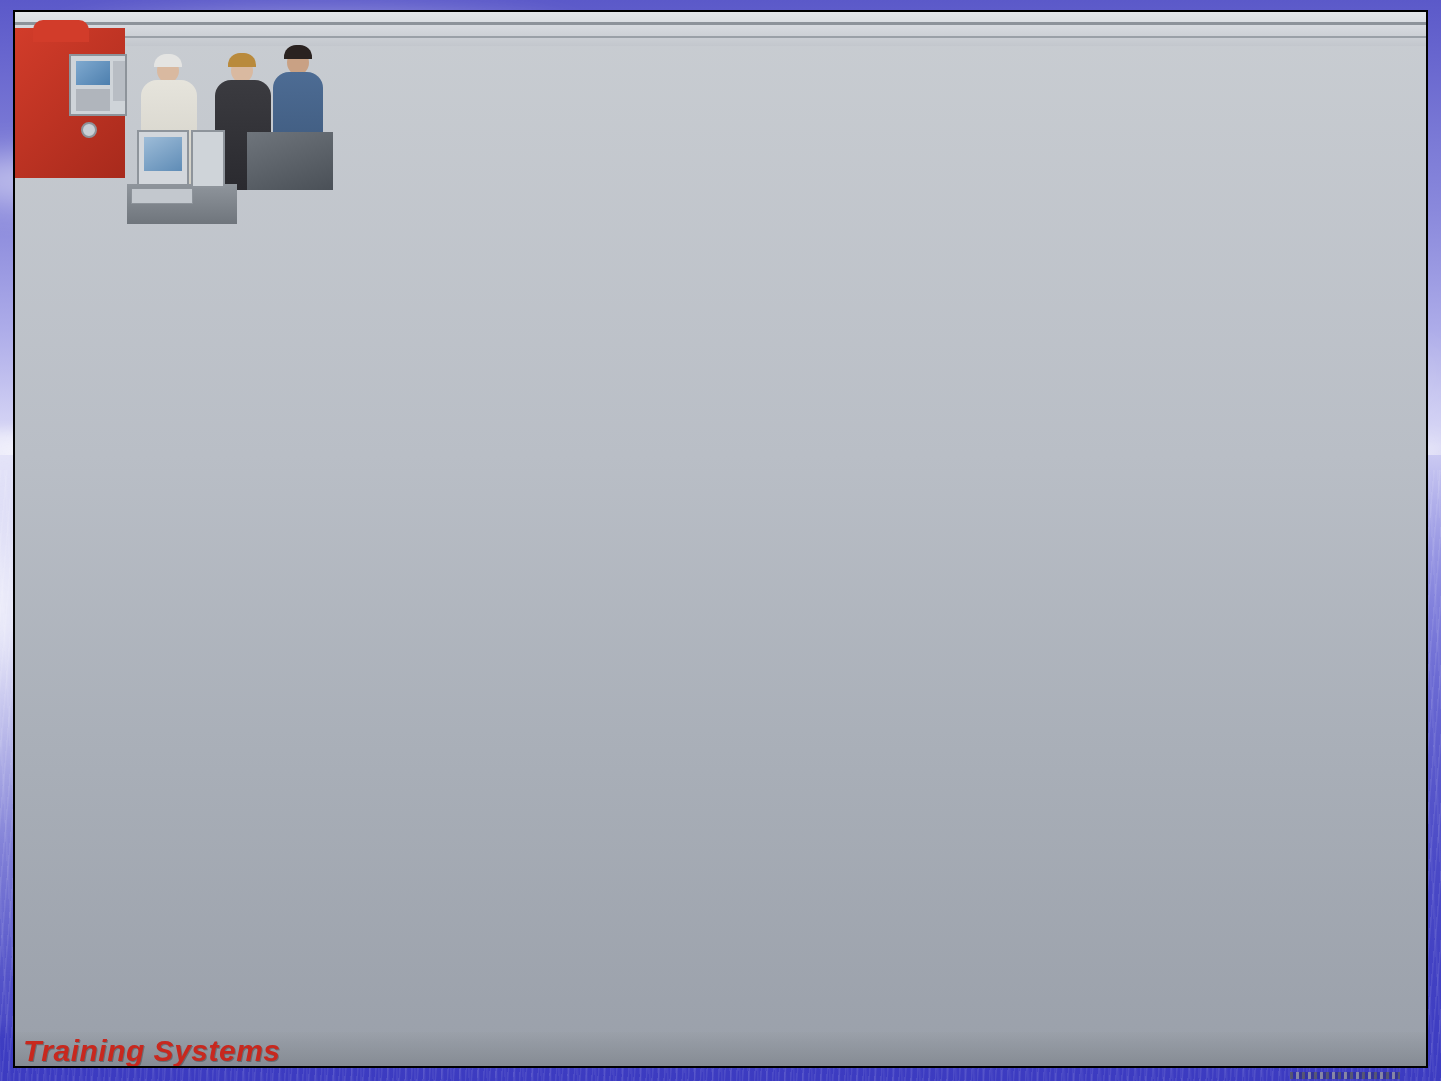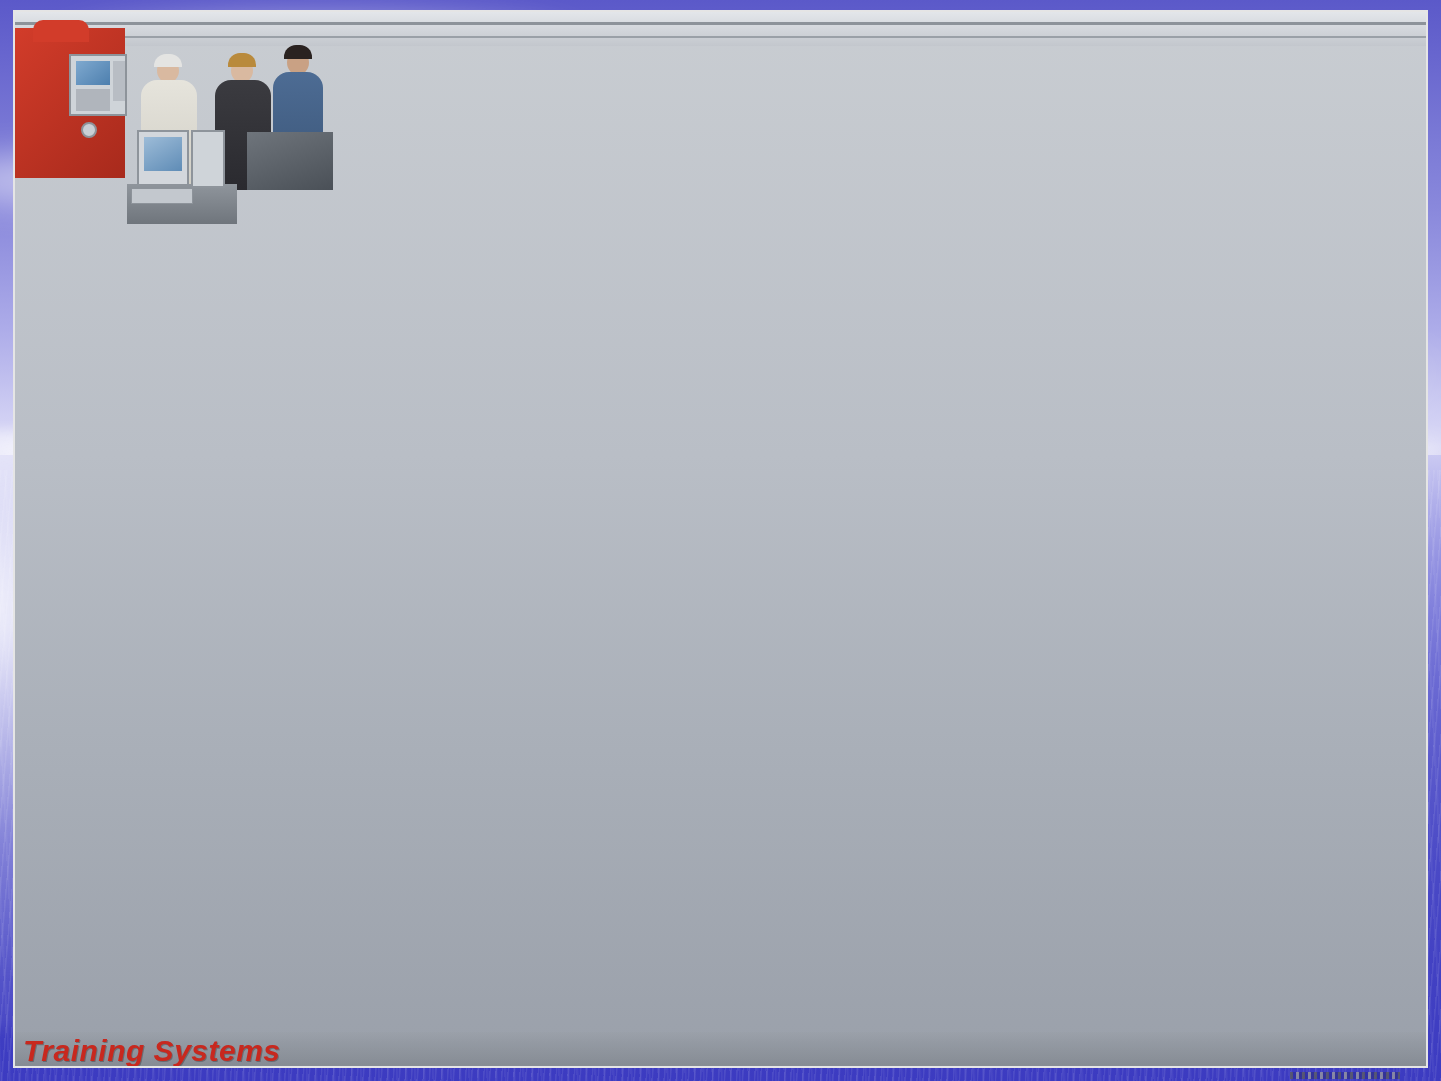--- a/index.html
+++ b/index.html
@@ -118,21 +118,21 @@
   }
 
   
   #photo-training {
     left: 1072px; top: 832px; width: 318px; height: 249px;
     background: #2e2db6;
     border: none;
   }
   #photo-training .inner {
     position: absolute; left: 13px; top: 10px; right: 13px; bottom: 13px;
-    background: #e5e5e5;
+    background: #000000;
     overflow: hidden;
   }
   #photo-training .scene {
     position: absolute; left: 2px; top: 2px; right: 2px; bottom: 2px;
     background: linear-gradient(to bottom, #c9cdd2 0%, #b9bec6 42%, #a9afb8 70%, #9aa0aa 100%);
     overflow: hidden;
   }
   #photo-training .machine-red {
     position: absolute; left: 0; top: 16px; width: 110px; height: 150px;
     background: linear-gradient(135deg, #d23c2a, #a82a1c);

